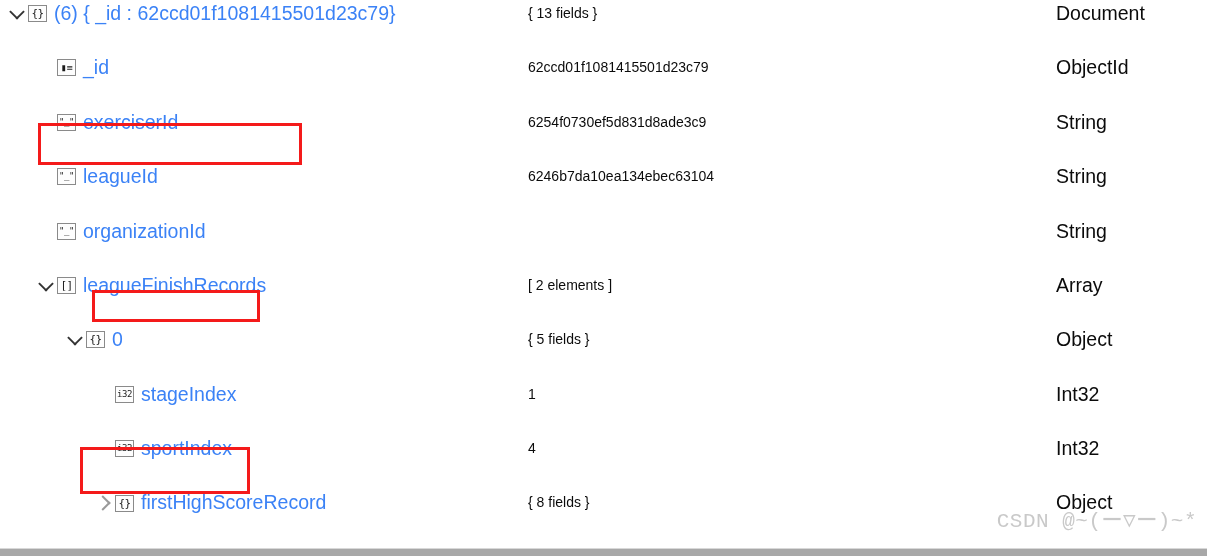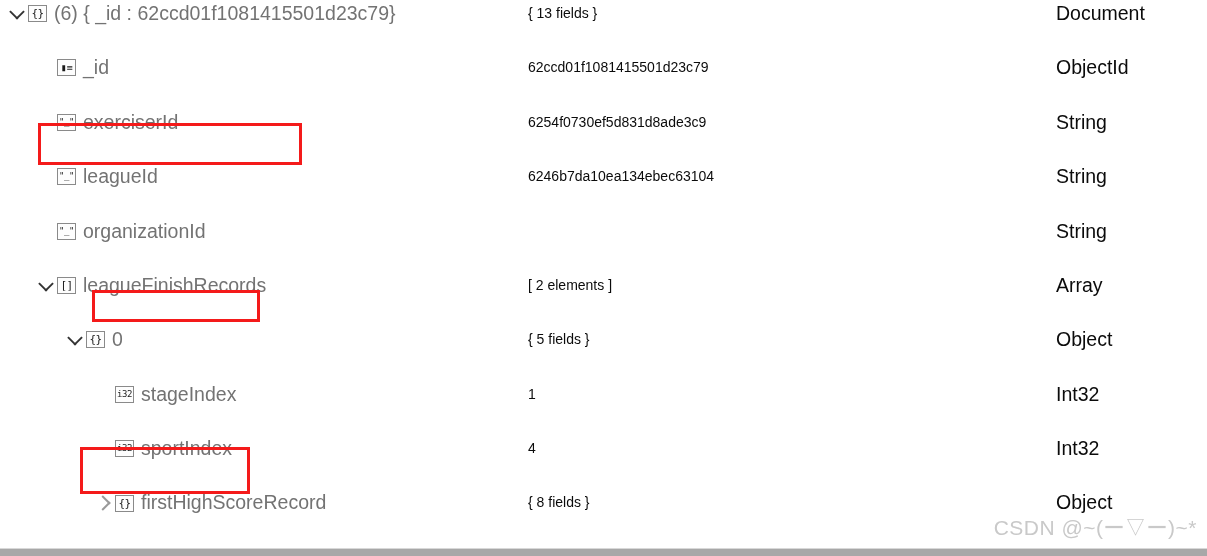--- a/index.html
+++ b/index.html
@@ -89,21 +89,21 @@
   }
   .tico.doc {
     font-size: 10px;
     letter-spacing: 0;
   }
   .tico.obj { font-size: 11px; }
   .tico.arr { font-size: 11px; }
 
   .fname {
     font-size: 19.5px;
-    color: #737373;
+    color: #3b82f6;
     padding-right: 4px;
   }
 
   
   .val-cell {
     position: absolute;
     left: 528px; top: 0;
     font-size: 14px;
     color: #0b0b0b;
     white-space: nowrap;
@@ -123,24 +123,24 @@
     border: 3px solid #f41a1a;
     box-sizing: border-box;
     pointer-events: none;
     background: transparent;
   }
 
   
   .watermark {
     position: absolute;
     right: 10px;
-    bottom: 14px;
+    bottom: 22px;
     font-size: 21px;
     color: #c9c9c9;
-    font-family: Liberation Sans, sans-serif;
+    font-family: Liberation Mono, monospace;
     letter-spacing: 0.5px;
     white-space: nowrap;
   }
 
   
   .hscroll {
     position: absolute;
     left: 0;
     bottom: 0;
     width: 1207px;

